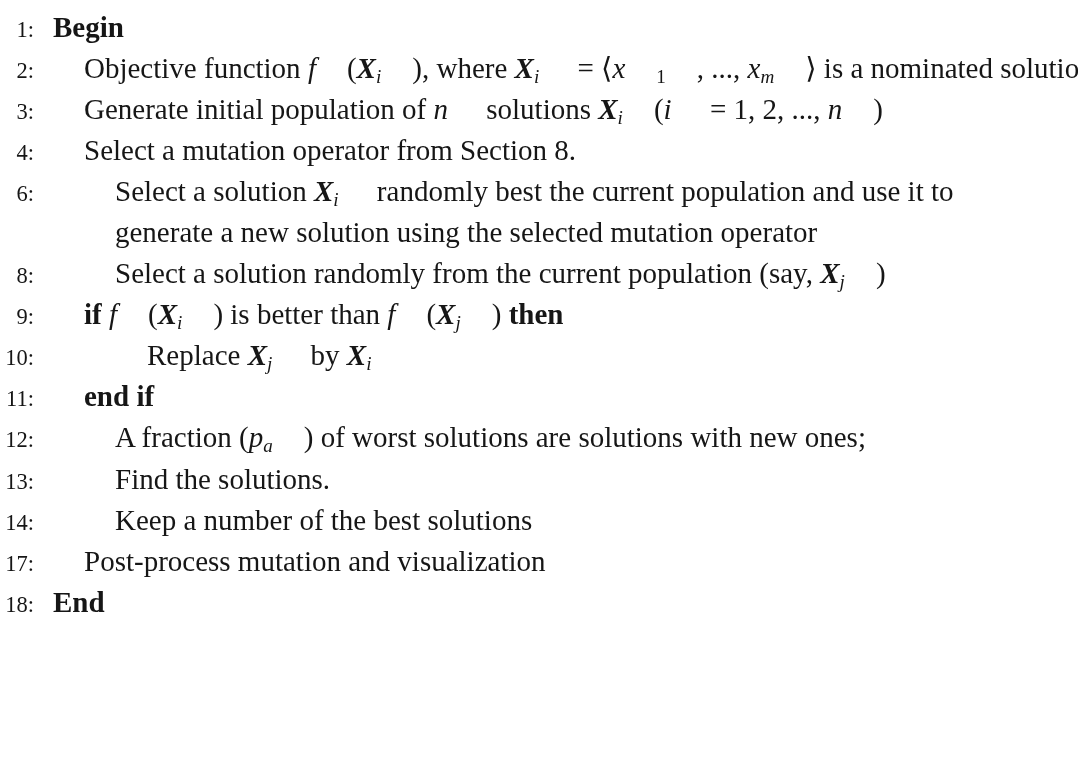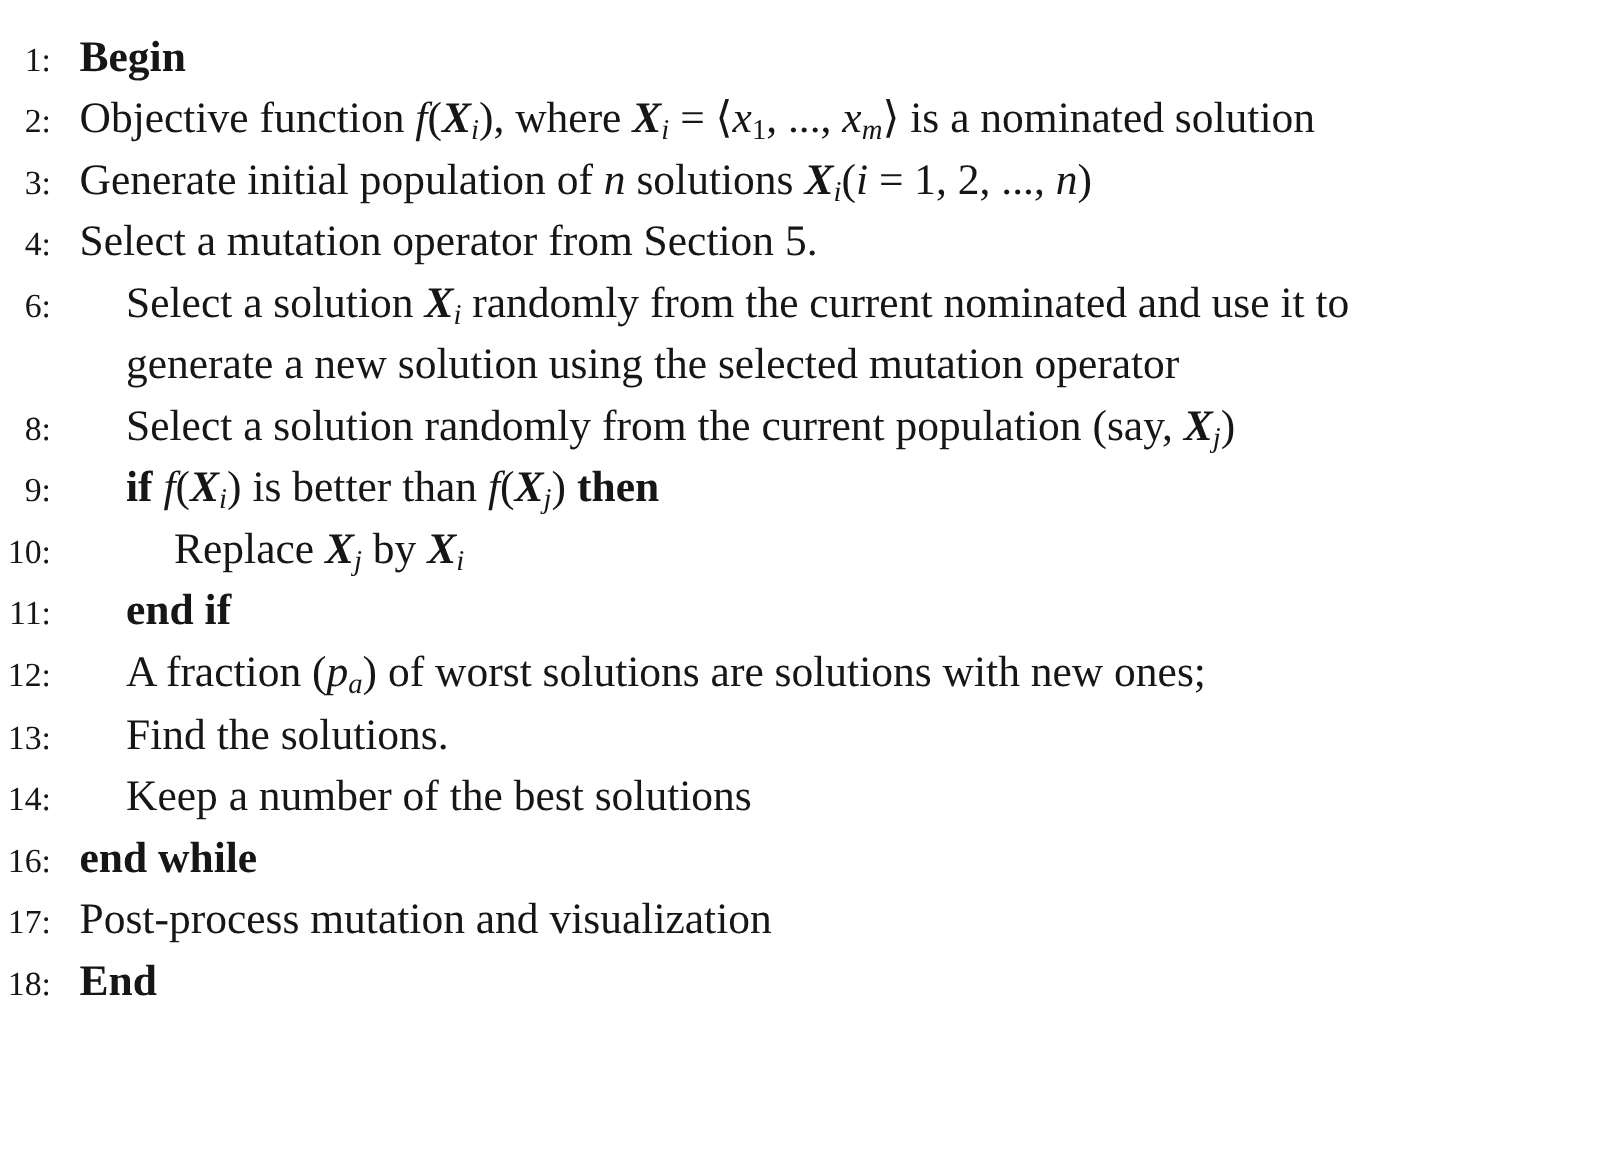--- a/index.html
+++ b/index.html
@@ -4,21 +4,21 @@
 <style>
   html, body {
     margin: 0;
     padding: 0;
     background: #ffffff;
   }
   .algo {
     width: 1078px;
     height: 782px;
     box-sizing: border-box;
-    padding-top: 18px;
+    padding-top: 7px;
     font-family: "Liberation Serif", "DejaVu Serif", serif;
     color: #161616;
     font-size: 29px;
     overflow: hidden;
     background: #ffffff;
   }
   .row {
     height: 41.05px;
     line-height: 41.05px;
     white-space: nowrap;
@@ -28,46 +28,45 @@
     width: 34px;
     text-align: right;
     font-size: 22.5px;
     font-style: normal;
     font-weight: normal;
     vertical-align: baseline;
   }
   .txt { margin-left: 19px; }
   .txt.indent-1 { margin-left: 50px; }
   .txt.indent-2 { margin-left: 82px; }
-  .st-n  { font-style: normal;  font-weight: normal; }
+  .st-n  { font-style: normal;  font-weight: normal; margin-left: 31px; }
   .st-b  { font-style: normal;  font-weight: bold; }
   .st-i  { font-style: italic;  font-weight: normal; }
   .st-bi { font-style: italic;  font-weight: bold; }
   sub {
     font-size: 66%;
     line-height: 0;
     vertical-align: -0.25em;
     letter-spacing: 0;
   }
   sub.st-i { font-style: italic; font-weight: normal; }
   sub.st-n { font-style: normal; font-weight: normal; }
 </style>
 </head>
 <body>
 
 <div class="algo">
     <div class="row"><span class="no">1:</span><span class="txt indent-0"><span class="st-b">Begin</span></span></div>
     <div class="row"><span class="no">2:</span><span class="txt indent-0"><span class="st-n">Objective function </span><span class="st-i">f</span><span class="st-n">(</span><span class="st-bi">X<sub class="st-i">i</sub></span><span class="st-n">), where </span><span class="st-bi">X<sub class="st-i">i</sub></span><span class="st-n"> = ⟨</span><span class="st-i">x<sub class="st-n">1</sub></span><span class="st-n">, ..., </span><span class="st-i">x<sub class="st-i">m</sub></span><span class="st-n">⟩ is a nominated solution</span></span></div>
     <div class="row"><span class="no">3:</span><span class="txt indent-0"><span class="st-n">Generate initial population of </span><span class="st-i">n</span><span class="st-n"> solutions </span><span class="st-bi">X<sub class="st-i">i</sub></span><span class="st-n">(</span><span class="st-i">i</span><span class="st-n"> = 1, 2, ..., </span><span class="st-i">n</span><span class="st-n">)</span></span></div>
-    <div class="row"><span class="no">4:</span><span class="txt indent-0"><span class="st-n">Select a mutation operator from Section 5.</span></span></div>
-    <div class="row"><span class="no">6:</span><span class="txt indent-1"><span class="st-n">Select a solution </span><span class="st-bi">X<sub class="st-i">i</sub></span><span class="st-n"> randomly from the current nominated and use it to</span></span></div>
+    <div class="row"><span class="no">4:</span><span class="txt indent-0"><span class="st-n">Select a mutation operator from Section 8.</span></span></div>
+    <div class="row"><span class="no">6:</span><span class="txt indent-1"><span class="st-n">Select a solution </span><span class="st-bi">X<sub class="st-i">i</sub></span><span class="st-n"> randomly best the current population and use it to</span></span></div>
     <div class="row"><span class="no"></span><span class="txt indent-1"><span class="st-n">generate a new solution using the selected mutation operator</span></span></div>
     <div class="row"><span class="no">8:</span><span class="txt indent-1"><span class="st-n">Select a solution randomly from the current population (say, </span><span class="st-bi">X<sub class="st-i">j</sub></span><span class="st-n">)</span></span></div>
     <div class="row"><span class="no">9:</span><span class="txt indent-1"><span class="st-b">if </span><span class="st-i">f</span><span class="st-n">(</span><span class="st-bi">X<sub class="st-i">i</sub></span><span class="st-n">) is better than </span><span class="st-i">f</span><span class="st-n">(</span><span class="st-bi">X<sub class="st-i">j</sub></span><span class="st-n">) </span><span class="st-b">then</span></span></div>
     <div class="row"><span class="no">10:</span><span class="txt indent-2"><span class="st-n">Replace </span><span class="st-bi">X<sub class="st-i">j</sub></span><span class="st-n"> by </span><span class="st-bi">X<sub class="st-i">i</sub></span></span></div>
     <div class="row"><span class="no">11:</span><span class="txt indent-1"><span class="st-b">end if</span></span></div>
     <div class="row"><span class="no">12:</span><span class="txt indent-1"><span class="st-n">A fraction (</span><span class="st-i">p<sub class="st-i">a</sub></span><span class="st-n">) of worst solutions are solutions with new ones;</span></span></div>
     <div class="row"><span class="no">13:</span><span class="txt indent-1"><span class="st-n">Find the solutions.</span></span></div>
     <div class="row"><span class="no">14:</span><span class="txt indent-1"><span class="st-n">Keep a number of the best solutions</span></span></div>
-    <div class="row"><span class="no">16:</span><span class="txt indent-0"><span class="st-b">end while</span></span></div>
     <div class="row"><span class="no">17:</span><span class="txt indent-0"><span class="st-n">Post-process mutation and visualization</span></span></div>
     <div class="row"><span class="no">18:</span><span class="txt indent-0"><span class="st-b">End</span></span></div>
   </div>
 
 </body></html>

